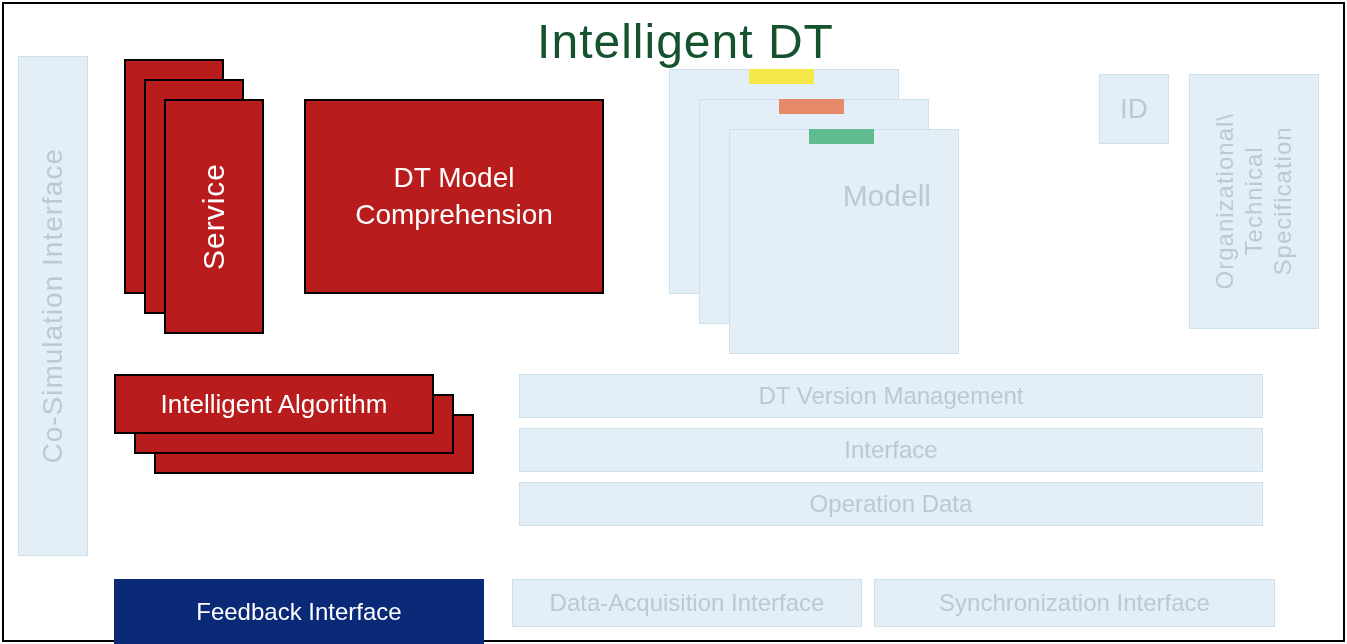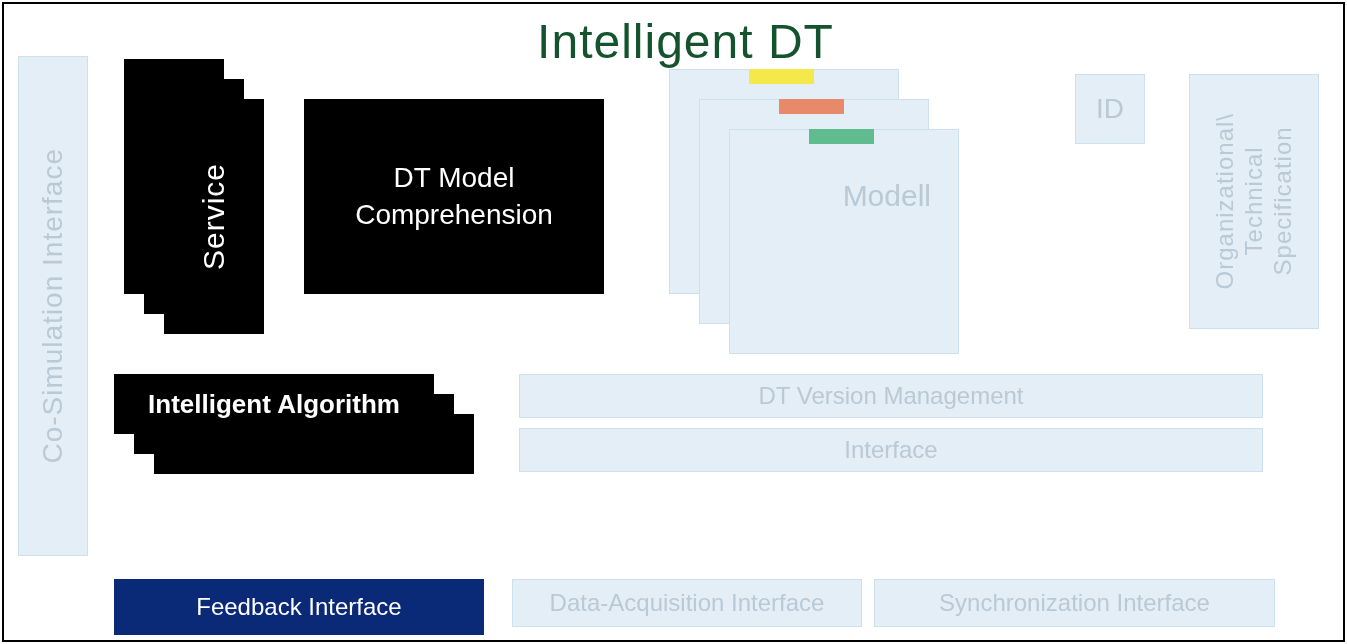--- a/index.html
+++ b/index.html
@@ -43,21 +43,21 @@
     transform: rotate(180deg);
     font-size: 26px;
     letter-spacing: 1px;
   }
 
   
   .cosim { left: 14px; top: 52px; width: 70px; height: 500px; }
   .cosim .vtext { font-size: 28px; }
 
   
-  .idbox { left: 1071px; top: 70px; width: 70px; height: 70px; font-size: 28px; }
+  .idbox { left: 1095px; top: 70px; width: 70px; height: 70px; font-size: 28px; }
 
   
   .orgtech { left: 1185px; top: 70px; width: 130px; height: 255px; }
   .orgtech .vtext { font-size: 24px; line-height: 1.2; }
 
   
   .modellcard {
     position: absolute;
     background: #e3eef6;
     border: 1px solid #cde0ee;
@@ -88,51 +88,51 @@
   .h3 { top: 478px; }
 
   
   .bottom { height: 48px; font-size: 24px; top: 575px; }
   .b1 { left: 508px; width: 350px; }
   .b2 { left: 870px; width: 401px; }
 
   
   .blue-box {
     position: absolute;
-    background: #000000;
+    background: #b91c1c;
     border: 2px solid #000;
     color: #fff;
     display: flex;
     align-items: center;
     justify-content: center;
     text-align: center;
   }
 
   
   .svc { width: 100px; height: 235px; }
   .s1 { left: 120px; top: 55px; }
   .s2 { left: 140px; top: 75px; }
   .s3 { left: 160px; top: 95px; }
   .s3 .vtext { font-size: 30px; color: #fff; }
 
   
   .dtcomp { left: 300px; top: 95px; width: 300px; height: 195px; font-size: 28px; line-height: 1.3; }
 
   
   .ialg { width: 320px; height: 60px; }
-  .a1 { left: 110px; top: 370px; font-weight: bold; }
+  .a1 { left: 110px; top: 370px; }
   .a2 { left: 130px; top: 390px; }
   .a3 { left: 150px; top: 410px; }
   .a1 .lbl { font-size: 26px; }
 
   
   .feedback {
     position: absolute;
     left: 110px; top: 575px;
-    width: 370px; height: 56px;
+    width: 370px; height: 66px;
     background: #0a2a78;
     color: #fff;
     display: flex;
     align-items: center;
     justify-content: center;
     font-size: 24px;
   }
 </style>
 </head>
 <body>
@@ -181,20 +181,23 @@
   <div class="blue-box ialg a1">
     <span class="lbl">Intelligent  Algorithm</span>
   </div>
 
   <div class="pale hbar h1">
     <span>DT Version Management</span>
   </div>
   <div class="pale hbar h2">
     <span>Interface</span>
   </div>
+  <div class="pale hbar h3">
+    <span>Operation Data</span>
+  </div>
 
   <div class="feedback">
     <span>Feedback Interface</span>
   </div>
   <div class="pale bottom b1">
     <span>Data-Acquisition  Interface</span>
   </div>
   <div class="pale bottom b2">
     <span>Synchronization  Interface</span>
   </div>

